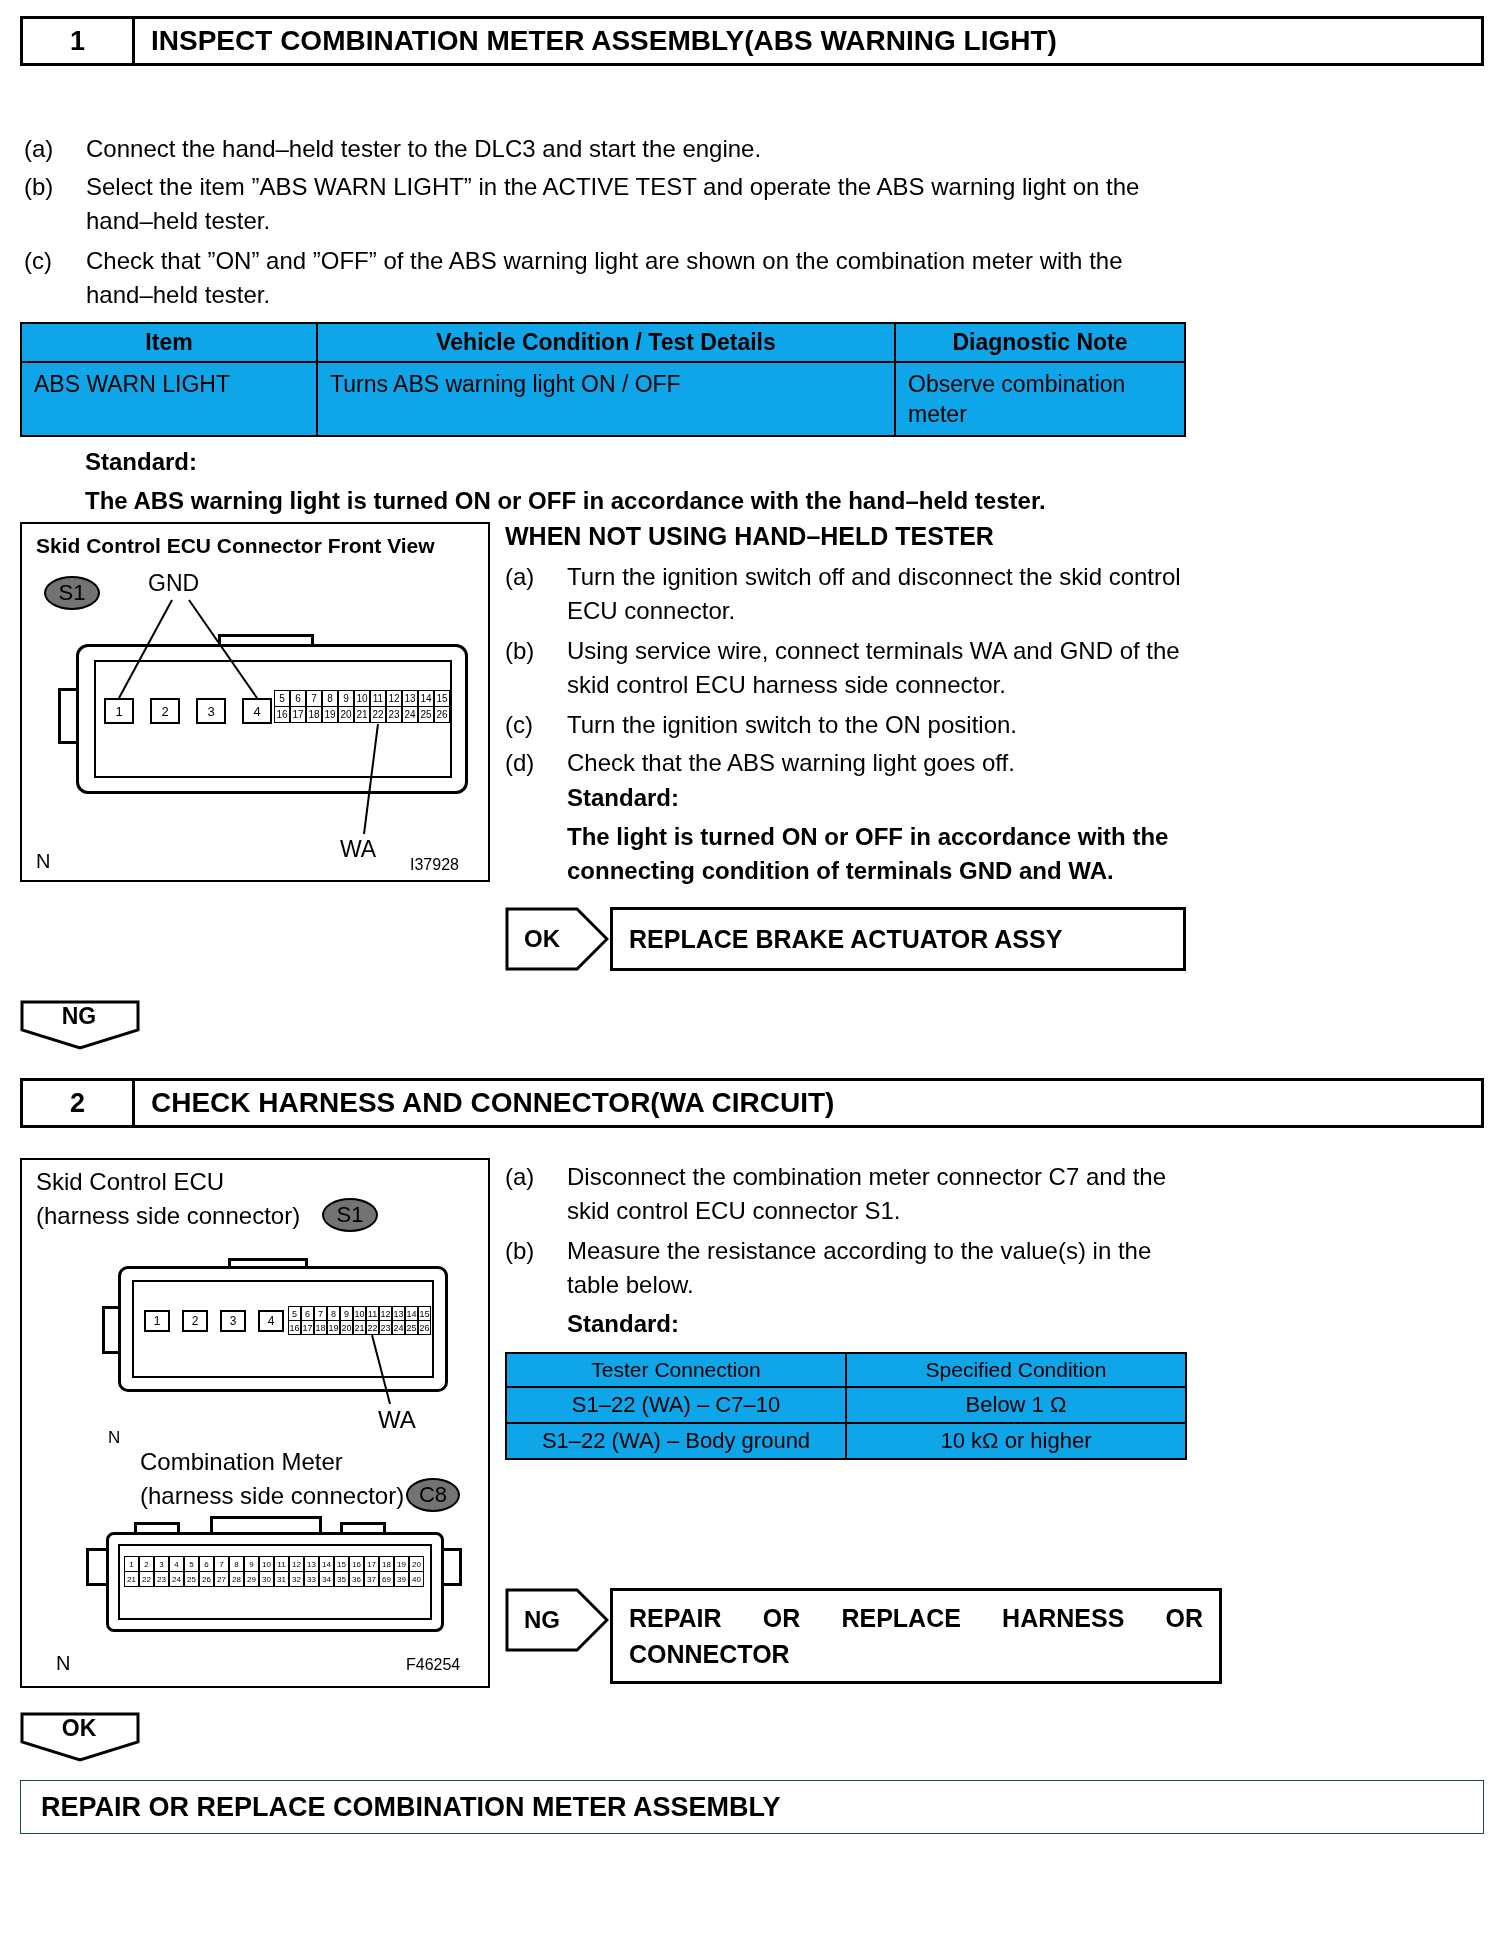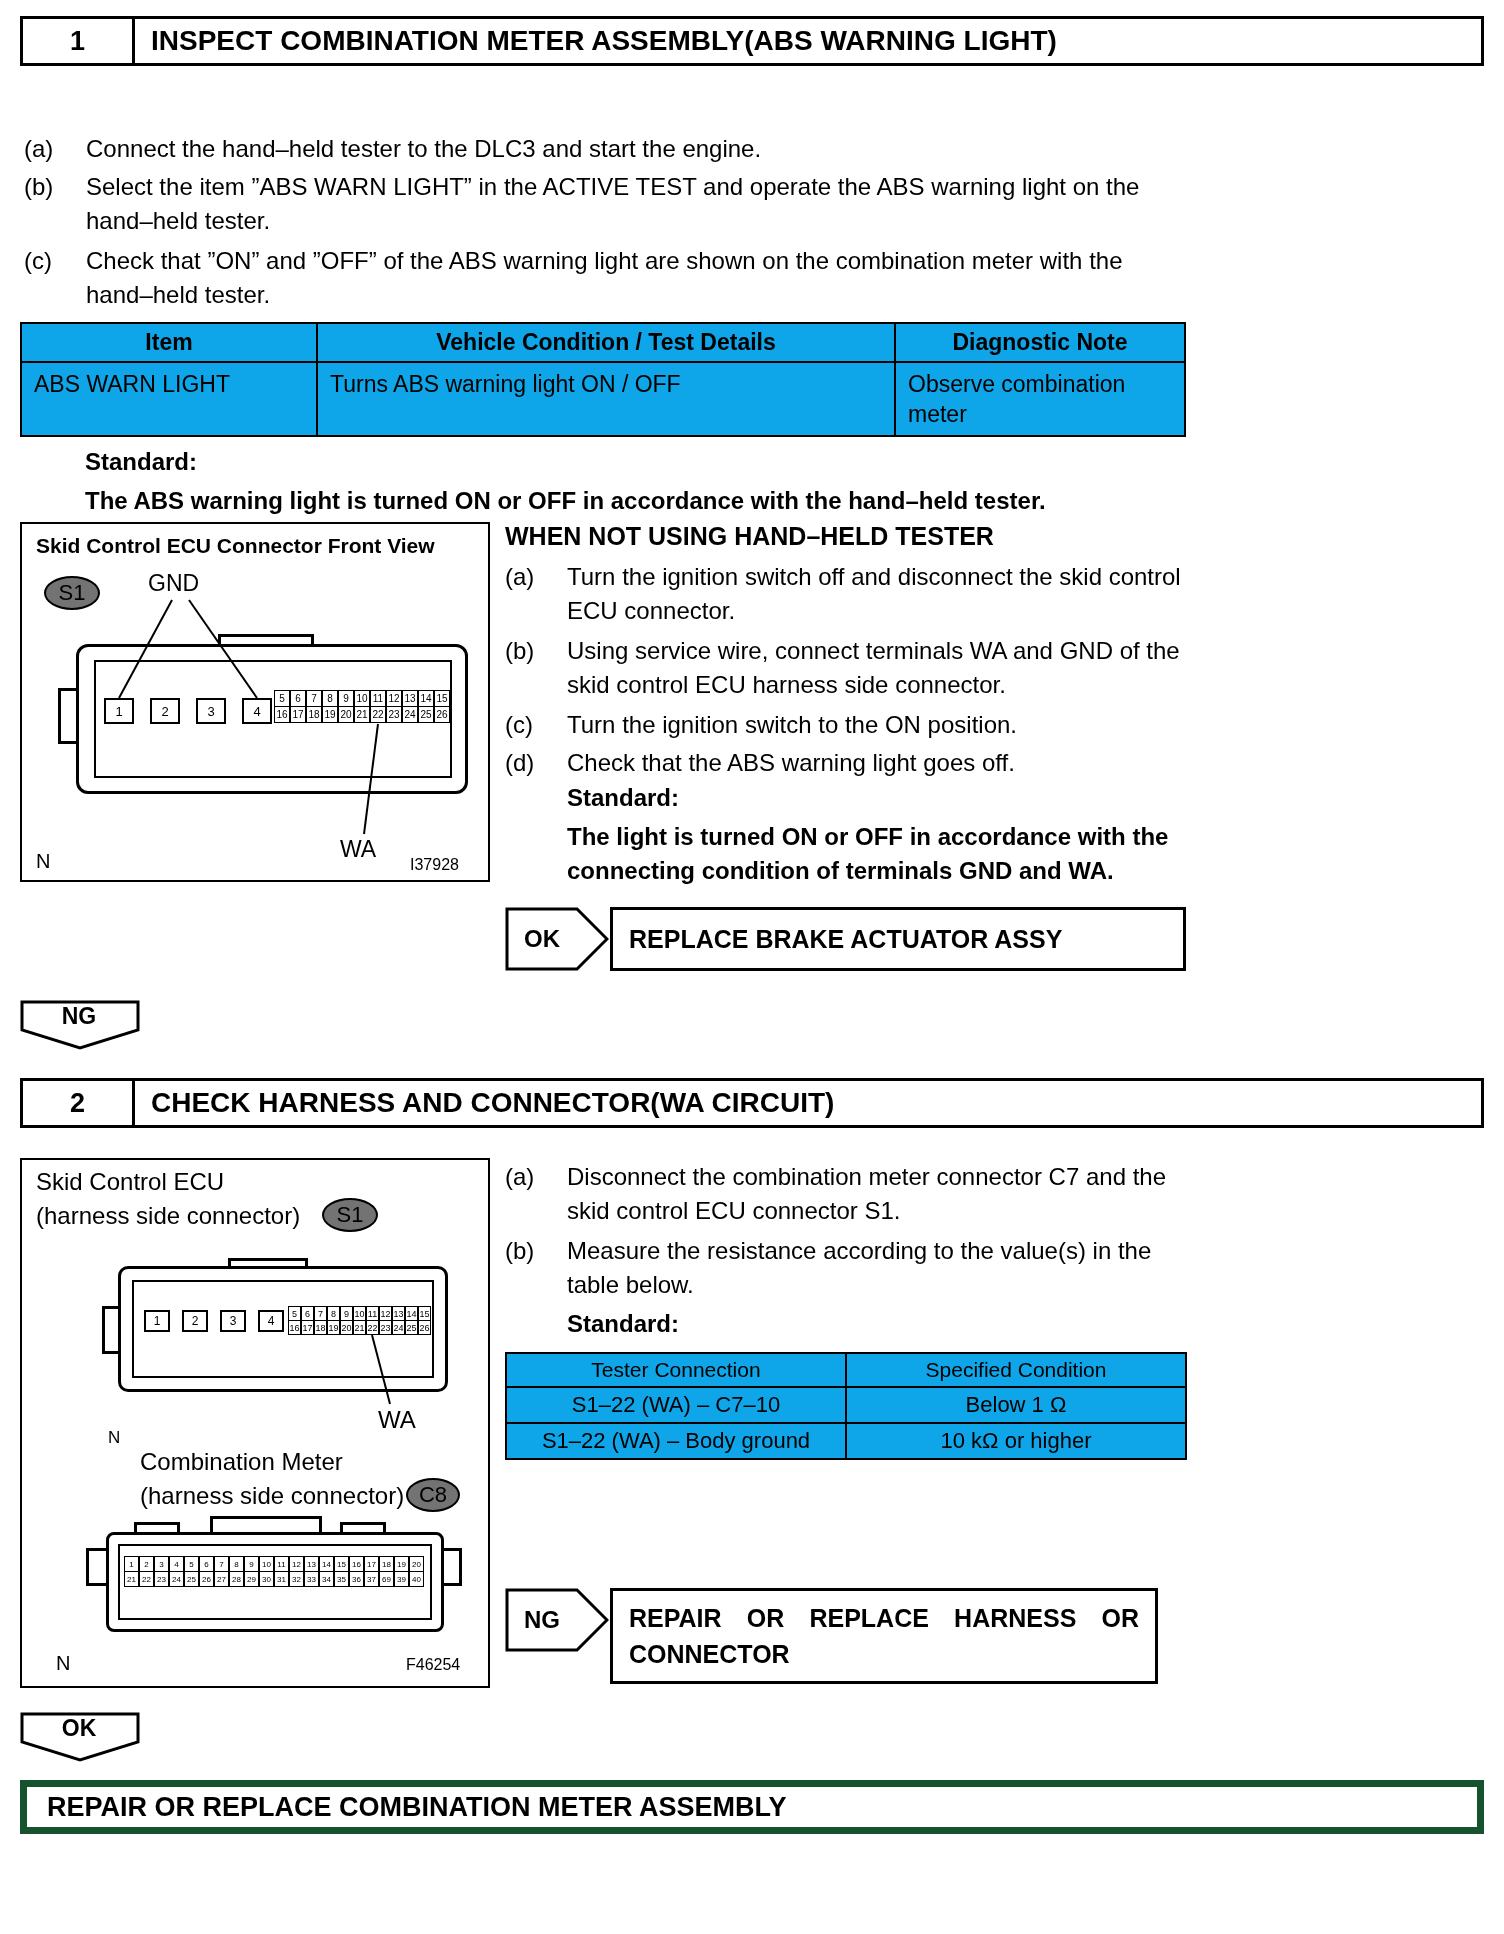--- a/index.html
+++ b/index.html
@@ -46,21 +46,21 @@
   .leader { position:absolute; left:0; top:0; pointer-events:none; }
 
   .flow-arrow { position:absolute; width:104px; height:64px; }
   .flow-arrow-label { position:absolute; left:0; top:0; width:74px; height:64px; display:flex; align-items:center; justify-content:center; font-weight:700; font-size:24px; }
   .flow-banner { position:absolute; width:120px; height:52px; }
   .flow-banner-label { position:absolute; left:0; top:1px; width:118px; height:30px; display:flex; align-items:center; justify-content:center; font-weight:700; font-size:23px; }
 
   .action-box { position:absolute; border:3px solid #000; background:#fff; display:flex; flex-direction:column; justify-content:center; padding:6px 16px; font-weight:700; font-size:25px; line-height:36px; }
   .justify-line { text-align:justify; text-align-last:justify; }
 
-  .final-box { position:absolute; left:20px; width:1464px; height:54px; border:7px solid #14532d; display:flex; align-items:center; padding-left:20px; font-weight:700; font-size:27px; background:#fff; }
+  .final-box { position:absolute; left:20px; width:1464px; height:54px; border:1px solid #14532d; display:flex; align-items:center; padding-left:20px; font-weight:700; font-size:27px; background:#fff; }
 </style>
 </head>
 <body>
 
 <div class="page">
 
   <div class="step-header" style="top:16px;">
     <div class="step-num">1</div>
     <div class="step-title">INSPECT COMBINATION METER ASSEMBLY(ABS WARNING LIGHT)</div>
   </div>
@@ -340,21 +340,21 @@
     </tr>
   </tbody>
     </table>
 
   <div class="flow-arrow" style="left:505px; top:1588px;">
     <svg width="104" height="64" viewBox="0 0 104 64">
         <polygon points="2,2 72,2 102,32 72,62 2,62" fill="#fff" stroke="#000" stroke-width="3"></polygon>
       </svg>
     <span class="flow-arrow-label">NG</span>
   </div>
-  <div class="action-box" style="left:610px; top:1588px; width:548px; min-height:96px;">
+  <div class="action-box" style="left:610px; top:1588px; width:612px; min-height:96px;">
     <div class="justify-line">REPAIR OR REPLACE HARNESS OR</div>
     <div>CONNECTOR</div>
   </div>
 
   <div class="flow-banner" style="left:20px; top:1712px;">
     <svg width="120" height="52" viewBox="0 0 120 52">
         <polygon points="2,2 118,2 118,30 60,48 2,30" fill="#fff" stroke="#000" stroke-width="3"></polygon>
       </svg>
     <span class="flow-banner-label">OK</span>
   </div>

